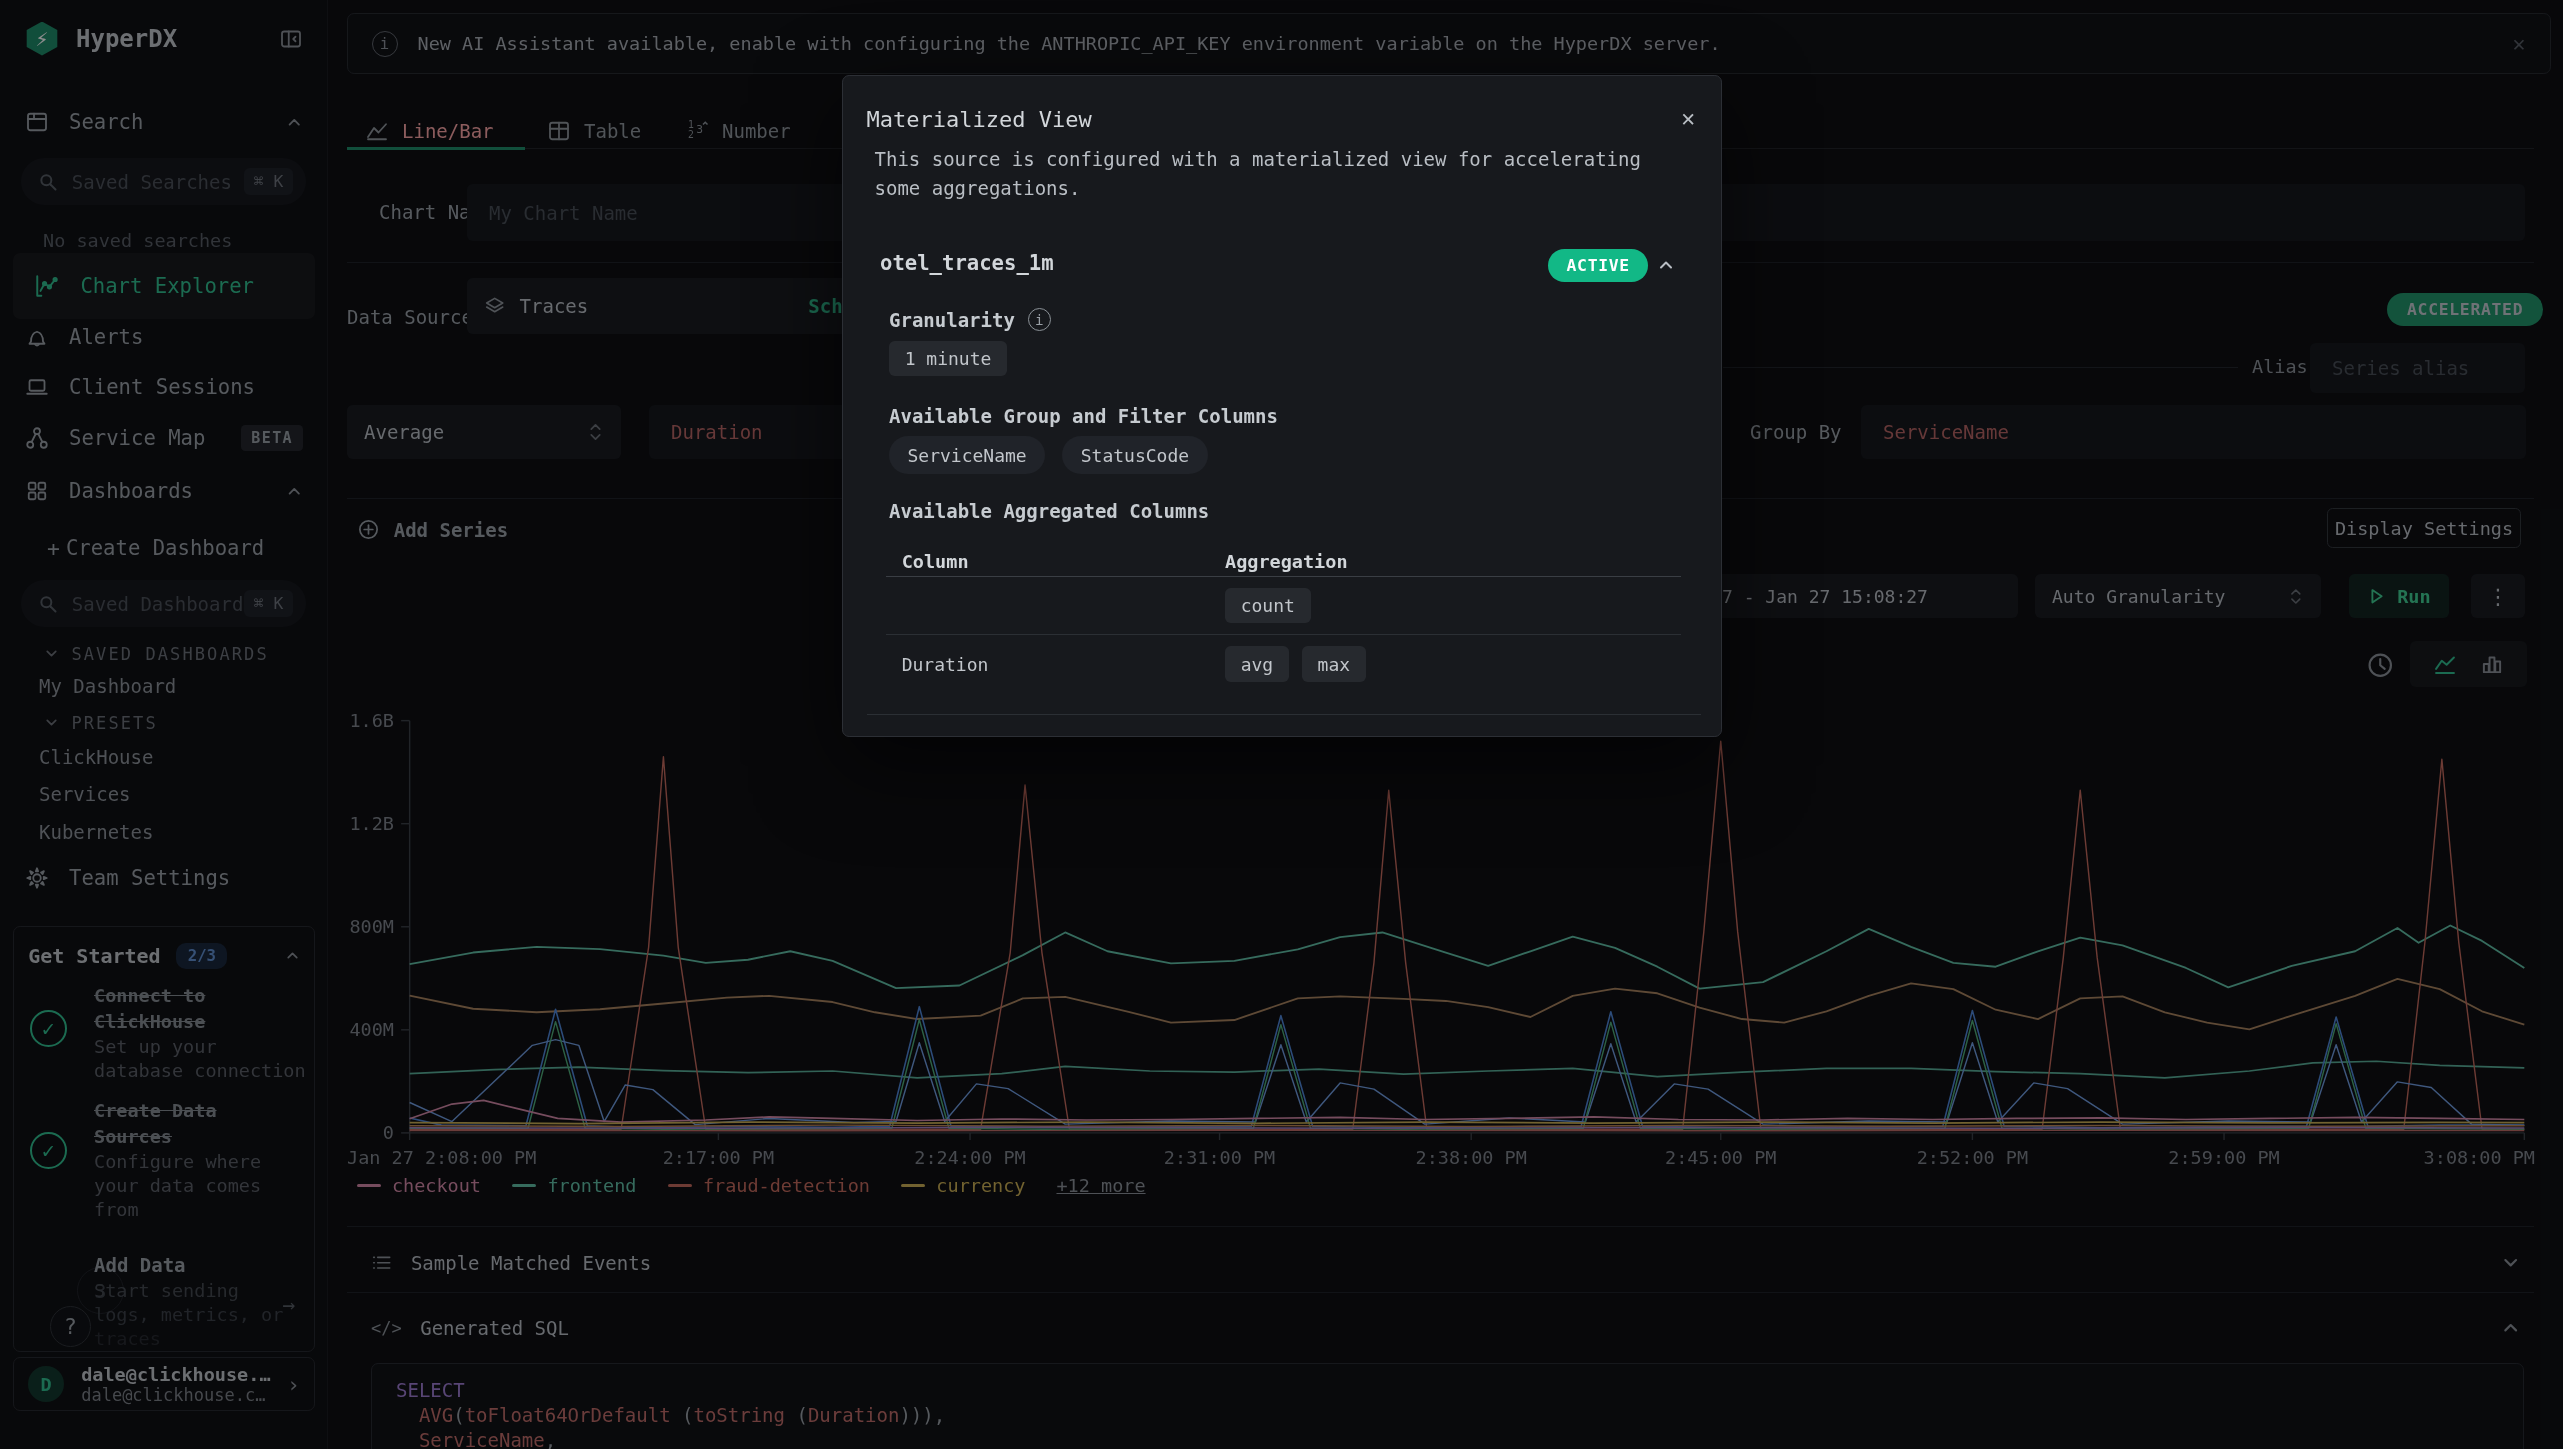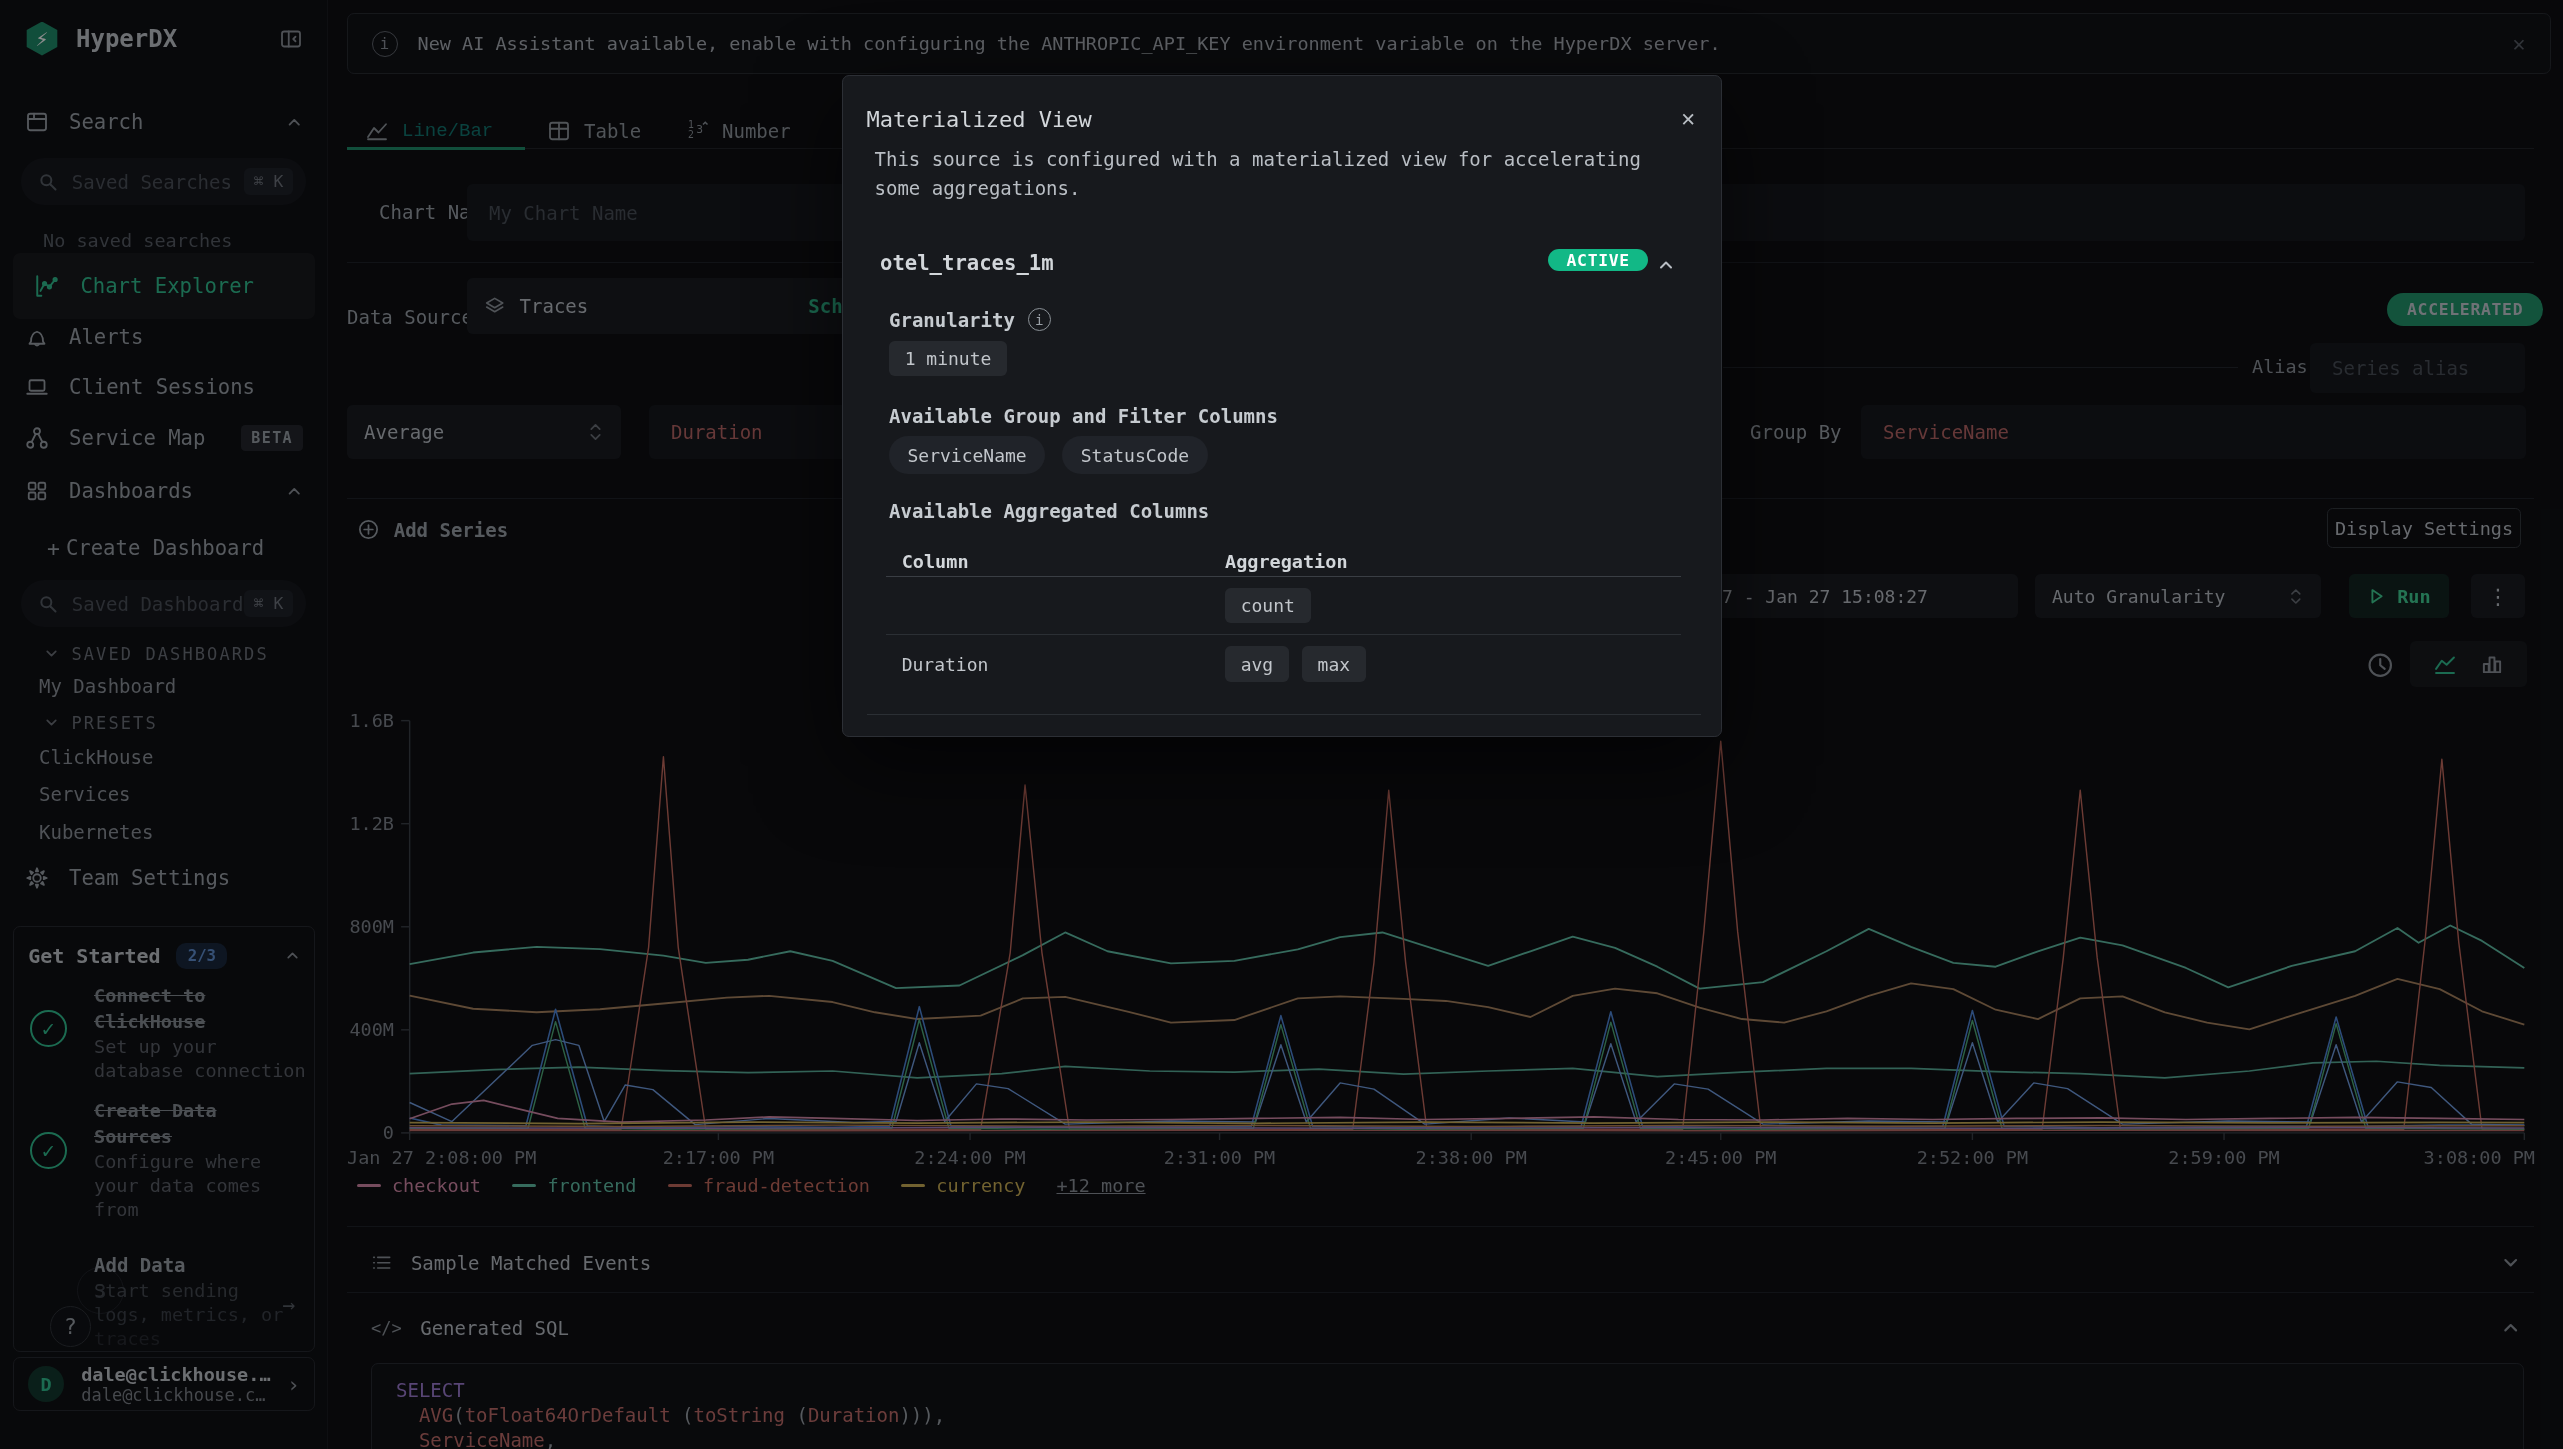--- a/index.html
+++ b/index.html
@@ -285,21 +285,21 @@
       <span style="margin-left:auto;color:#565c63;font-size:21.4px;">✕</span>
     </div>
 
     <div class="tab" style="left:37px;top:112px;">
       <span>
           <svg class="ic" width="24" height="24" viewBox="0 0 32 32">
             <polyline points="4,24 12,12 18,18 28,7"></polyline>
             <line x1="4" y1="27" x2="28" y2="27"></line>
           </svg>
         </span>
-      <span style="color:#0f766e;font-family:Liberation Mono, monospace;">Line/Bar</span>
+      <span style="color:#fca5a5;">Line/Bar</span>
     </div>
     <div class="tab" style="left:219px;top:112px;">
       <span>
           <svg class="ic" width="24" height="24" viewBox="0 0 32 32">
             <rect x="4" y="5" width="24" height="22" rx="3"></rect>
             <line x1="4" y1="13" x2="28" y2="13"></line>
             <line x1="16" y1="5" x2="16" y2="27"></line>
           </svg>
         </span>
       <span>Table</span>
@@ -523,21 +523,21 @@
 
   <div id="overlay" class="abs"></div>
 
   <div id="modal" class="abs">
     <span class="rel" style="left:23.5px;top:31px;font-size:22px;color:#d2d6da;">Materialized View</span>
     <span class="rel" style="right:26px;top:28.5px;font-size:23px;color:#b9bec4;">✕</span>
 
     <p class="rel" style="left:23.5px;top:61px;width:819px;margin:8px;font-size:19px;line-height:28.5px;color:#b9bec4;">This source is configured with a materialized view for accelerating some aggregations.</p>
 
     <span class="rel" style="left:37px;top:175px;font-size:20.6px;font-weight:bold;color:#d2d6da;">otel_traces_1m</span>
-    <span class="rel" style="left:705px;top:173px;height:22px;border-radius:16.4px;background:#12b886;color:#ffffff;font-size:16.4px;font-weight:bold;letter-spacing:0.7px;display:inline-flex;align-items:center;padding:0 18.5px;">ACTIVE</span>
+    <span class="rel" style="left:705px;top:173px;height:33px;border-radius:16.4px;background:#12b886;color:#ffffff;font-size:16.4px;font-weight:bold;letter-spacing:0.7px;display:inline-flex;align-items:center;padding:0 18.5px;">ACTIVE</span>
     <span class="rel" style="left:813px;top:179px;color:#b9bec4;">
         <svg class="ic" width="20" height="20" viewBox="0 0 24 24">
           <polyline points="6,15 12,9 18,15"></polyline>
         </svg>
       </span>
 
     <div class="rel flex" style="left:46px;top:232px;gap:13px;">
       <span class="sec-label">Granularity</span>
       <span style="width:23px;height:23px;border-radius:50%;border:1.4px solid #8b9197;color:#9aa0a7;display:inline-flex;align-items:center;justify-content:center;font-size:14.2px;">i</span>
     </div>

